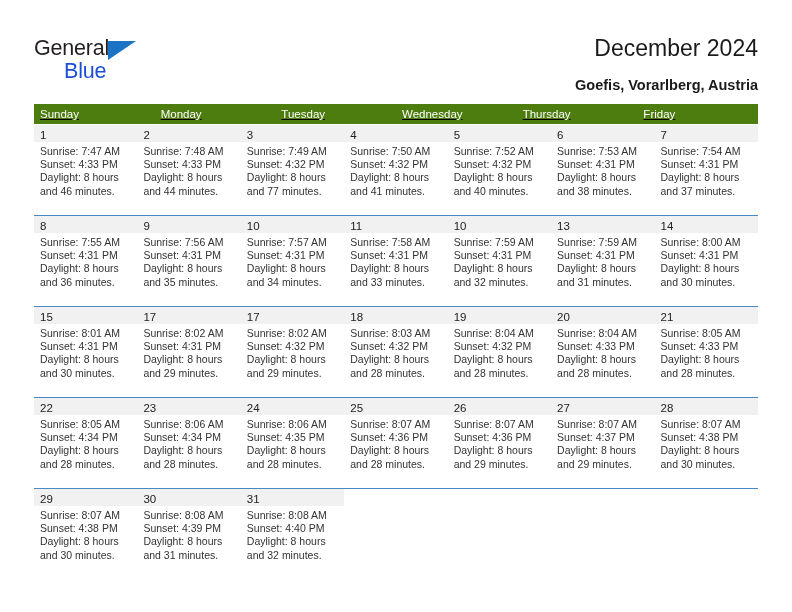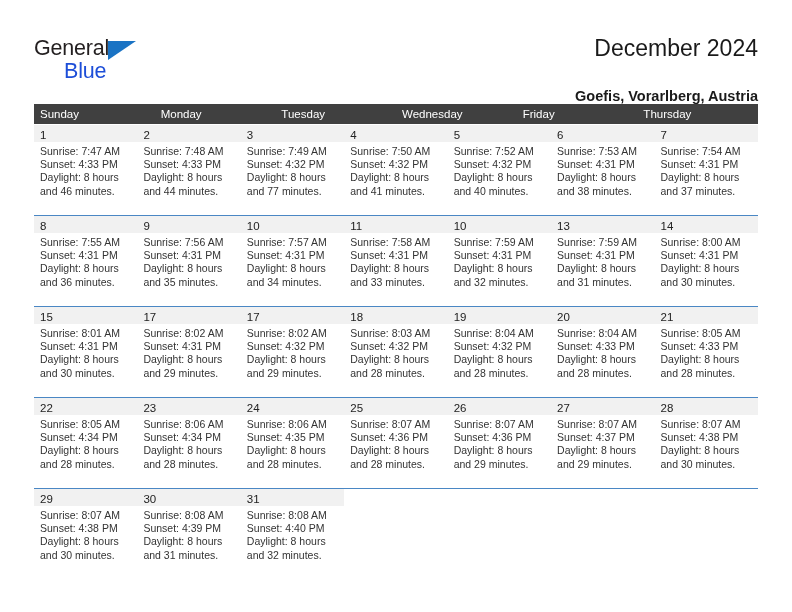--- a/index.html
+++ b/index.html
@@ -72,39 +72,40 @@
     text-align: right;
   }
   .cal-title {
     font-size: 23px;
     font-weight: normal;
     color: #1a1a1a;
     line-height: 36px;
     white-space: nowrap;
   }
   .cal-subtitle {
-    margin-top: 21px;
+    margin-top: 10px;
     font-size: 14.5px;
     font-weight: bold;
     color: #1a1a1a;
     line-height: 18px;
     white-space: nowrap;
   }
 
   
   .calendar {
     position: absolute;
     left: 34px;
     top: 104px;
     width: 724px;
   }
   .dow-row {
     display: flex;
     width: 100%;
-    background: #404040;
+    background: #4d7c0f;
+    text-decoration: underline;
   }
   .dow-cell {
     flex: 1 1 0;
     box-sizing: border-box;
     height: 20px;
     line-height: 20px;
     padding-left: 6px;
     color: #ffffff;
     font-size: 11.5px;
     white-space: nowrap;
@@ -172,22 +173,22 @@
 
   </div>
 
   <div class="calendar">
 
     <div class="dow-row">
       <div class="dow-cell">Sunday</div>
       <div class="dow-cell">Monday</div>
       <div class="dow-cell">Tuesday</div>
       <div class="dow-cell">Wednesday</div>
+      <div class="dow-cell">Thursday</div>
       <div class="dow-cell">Friday</div>
-      <div class="dow-cell">Thursday</div>
     </div>
 
     <div id="weeks-container">
         <div class="week-row first">
           <div class="day-cell">
             <div class="daynum-band"><span class="daynum">1</span></div>
             <div class="day-info">
               <div>Sunrise: 7:47 AM</div>
               <div>Sunset: 4:33 PM</div>
               <div>Daylight: 8 hours</div>

